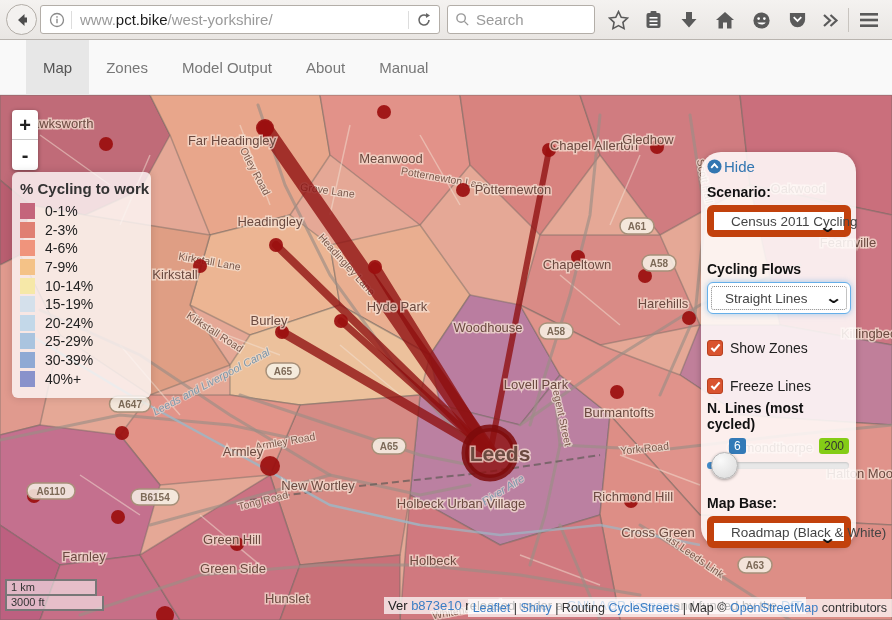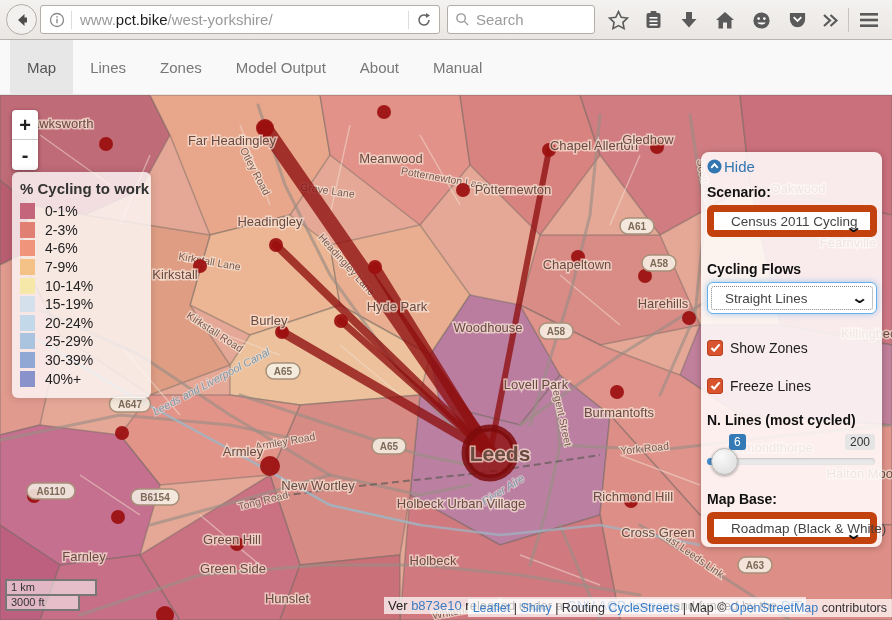--- a/index.html
+++ b/index.html
@@ -15,21 +15,21 @@
   .url-text .domain { color:#1c1c1c; }
   .reload-box { width:30px; display:flex; align-items:center; justify-content:center; }
   .search-bar { position:absolute; left:447px; top:5px; width:148px; height:29px; background:#fff; border:1px solid #b3aea8; border-radius:3px; display:flex; align-items:center; }
   .search-bar .ph { color:#9b9b9b; font-size:15px; margin-left:6px; }
   .tool-ic { position:absolute; top:7px; width:26px; height:26px; display:flex; align-items:center; justify-content:center; color:#5a5a5a; }
   .chrome .vsep { position:absolute; top:8px; width:1px; height:24px; background:#c8c4bf; }
 
   
   .navbar { position:relative; width:892px; height:55px; background:#f9f9f9; border-bottom:1px solid #e7e7e7; display:flex; align-items:stretch; }
   .brand { margin-left:88px; font-size:18px; color:#777; line-height:55px; white-space:nowrap; }
-  .tabs { display:flex; margin-left:10px; }
+  .tabs { display:flex; margin-left:26px; }
   .tab { padding:0 17px; line-height:55px; font-size:15px; color:#777; cursor:pointer; white-space:nowrap; }
   .tab.active { background:#e7e7e7; color:#555; }
 
   
   .map-wrap { position:relative; width:892px; height:525px; background:#e5a896; overflow:hidden; }
   svg text.place { fill:#6b4a40; stroke:#f6e3d6; stroke-width:3px; stroke-opacity:.72; paint-order:stroke; }
   svg text.roadlbl { fill:#7c5a4d; stroke:#f6e7da; stroke-width:2.5px; stroke-opacity:.7; paint-order:stroke; font-size:10.5px; }
   svg text.waterlbl { fill:#7e98ac; stroke:#eee4da; stroke-width:2px; stroke-opacity:.55; paint-order:stroke; font-size:11px; font-style:italic; }
   svg text.badgetxt { fill:#7d6a58; font-size:10px; font-weight:bold; }
 
@@ -39,45 +39,45 @@
   .zoomctl .zbtn:first-child { border-bottom:1px solid #ccc; }
 
   
   .legend { position:absolute; left:12px; top:77px; width:139px; background:rgba(253,248,246,.82); border-radius:6px; box-shadow:0 0 8px rgba(0,0,0,.15); padding:8px 10px 10px 8px; }
   .legend-title { font-size:15px; font-weight:bold; color:#333; margin-bottom:5px; white-space:nowrap; }
   .legend-row { display:flex; align-items:center; height:18.6px; }
   .legend-row .swatch { width:15px; height:16px; margin-right:10px; flex:none; }
   .legend-row .legend-label { font-size:14px; color:#222; }
 
   
-  .panel { position:absolute; left:701px; top:57px; width:181px; height:395px; background:rgba(255,252,250,.88); border-radius:8px; box-shadow:0 1px 6px rgba(0,0,0,.25); padding:6px 5px 4px 6px; }
+  .panel { position:absolute; left:701px; top:57px; width:155px; height:395px; background:rgba(255,252,250,.88); border-radius:20px; box-shadow:0 1px 6px rgba(0,0,0,.25); padding:6px 5px 4px 6px; }
   .hide-row { display:flex; align-items:center; color:#3276b1; font-size:15px; cursor:pointer; }
   .hide-row svg { margin-right:2px; }
   .plabel { font-size:14px; font-weight:bold; color:#111; margin-top:9px; }
   .pselect { margin-top:5px; height:32px; border:7px solid #c2410c; border-radius:6px; background:#fff; display:flex; align-items:center; position:relative; cursor:pointer; }
   .pselect .val { font-size:13.5px; color:#444; margin-left:17px; white-space:nowrap; }
   .pselect .chev { position:absolute; right:10px; top:5px; font-size:16px; font-weight:bold; color:#111; transform:scaleX(1.4); }
   .pselect.focused { border:1px solid #66afe9; box-shadow:0 0 6px rgba(102,175,233,.6); }
   .pselect.focused .inner-dotted { position:absolute; inset:3px; border:1px dotted #888; border-radius:3px; pointer-events:none; }
   .chkrow { display:flex; align-items:center; margin-top:22px; }
   .chkrow .box { width:16px; height:16px; border-radius:3px; background:#d9532f; border:1px solid #b8401f; display:flex; align-items:center; justify-content:center; margin-right:7px; flex:none; }
   .chkrow .lbl { font-size:14px; color:#222; }
   .sliderblk { position:relative; margin-top:4px; height:44px; }
   .sbadge { position:absolute; top:2px; font-size:12px; border-radius:3px; padding:1px 5px; }
   .sbadge.cur { left:22px; background:#337ab7; color:#fff; }
-  .sbadge.max { right:2px; background:#e5e5e5; color:#333; }
+  .sbadge.max { right:2px; background:#84cc16; color:#333; }
   .strack { position:absolute; left:0; right:2px; top:26px; height:7px; background:#e8e8e8; border-radius:4px; box-shadow:inset 0 1px 2px rgba(0,0,0,.15); }
   .sfill { position:absolute; left:0; top:26px; width:10px; height:7px; background:#428bca; border-radius:4px 0 0 4px; }
   .shandle { position:absolute; left:4px; top:16px; width:27px; height:27px; border-radius:50%; background:radial-gradient(circle at 35% 30%, #fafafa, #d9d9d9); border:1px solid #b5b5b5; box-shadow:0 1px 3px rgba(0,0,0,.35); cursor:pointer; }
 
   
   .scalebox { position:absolute; left:5px; bottom:9px; font-size:11px; color:#333; }
   .scaleline { background:rgba(255,255,255,.55); border:2px solid #777; padding:0 4px 1px 4px; line-height:12px; }
   .scaleline.km { width:92px; }
-  .scaleline.ft { width:75px; border-top:none; }
+  .scaleline.ft { width:99px; border-top:none; }
   .attr-left { position:absolute; left:356px; bottom:6px; background:rgba(255,255,255,.72); font-size:13px; color:#222; padding:1px 4px; white-space:nowrap;margin-left:28px; }
   .attr-right { position:absolute; right:0; bottom:3px; background:rgba(255,255,255,.72); font-size:12.5px; color:#333; padding:2px 5px; white-space:nowrap; }
   .bluelink { color:#3b7dc4; cursor:pointer; }
 </style>
 </head>
 <body>
 
 <div class="chrome">
   <div class="back-btn">
     <svg width="16" height="16" viewBox="0 0 16 16">
@@ -157,21 +157,20 @@
         <rect x="1" y="1" width="18" height="2.6" fill="#5a5a5a"></rect>
         <rect x="1" y="6.7" width="18" height="2.6" fill="#5a5a5a"></rect>
         <rect x="1" y="12.4" width="18" height="2.6" fill="#5a5a5a"></rect>
       </svg>
   </span>
 </div>
 
 <div class="navbar">
   <div class="tabs">
     <span class="tab active">Map</span>
-    <span class="tab">Lines</span>
     <span class="tab">Zones</span>
     <span class="tab">Model Output</span>
     <span class="tab">About</span>
     <span class="tab">Manual</span>
   </div>
 </div>
 
 <div class="map-wrap">
   <svg width="892" height="525" viewBox="0 0 892 525">
 
@@ -420,21 +419,21 @@
       <span class="lbl">Show Zones</span>
     </div>
     <div class="chkrow">
       <span class="box">
         <svg width="11" height="10" viewBox="0 0 12 11">
             <path d="M1.5 5.5 L4.5 8.5 L10.5 1.5" fill="none" stroke="#fff" stroke-width="2.4"></path>
           </svg>
       </span>
       <span class="lbl">Freeze Lines</span>
     </div>
-    <div class="plabel" style="margin-top:18px">N. Lines (most cycled)</div>
+    <div class="plabel" style="margin-top:6px">N. Lines (most cycled)</div>
     <div class="sliderblk">
       <span class="sbadge cur">6</span>
       <span class="sbadge max">200</span>
       <div class="strack"></div>
       <div class="sfill"></div>
       <div class="shandle"></div>
     </div>
     <div class="plabel" style="margin-top:15px">Map Base:</div>
     <div class="pselect">
       <span class="val">Roadmap (Black &amp; White)</span>

